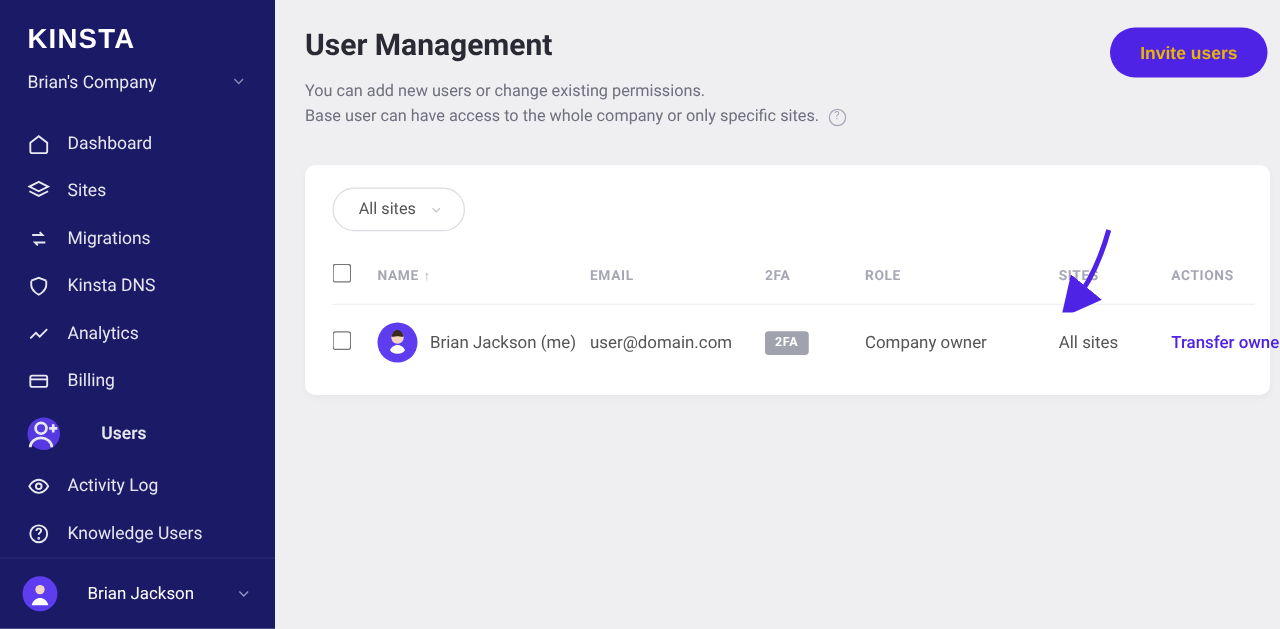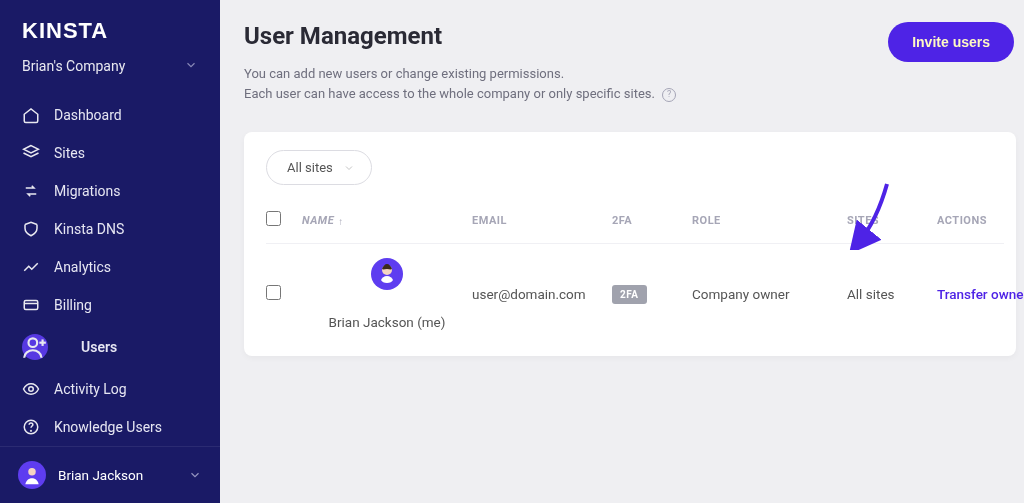--- a/index.html
+++ b/index.html
@@ -60,21 +60,21 @@
   .nav-item.active .icn {
     width: 26px; height: 26px;
     border-radius: 50%;
     background: #5e3df0;
   }
   .nav-item.active { font-weight: 600; gap: 33px; }
   .sidebar-footer {
     margin-top: auto;
     display:flex; align-items:center;
     padding: 14px 18px;
-    gap: 12px;
+    gap: 24px;
     border-top: 1px solid rgba(255,255,255,.08);
     cursor: pointer;
   }
   .avatar-sm {
     width: 28px; height: 28px; border-radius:50%;
     background: #5e3df0;
     display:flex; align-items:center; justify-content:center;
   }
   .avatar-sm svg { width: 20px; height: 20px; }
   
@@ -102,21 +102,21 @@
     line-height: 1.55;
   }
   .help-btn {
     display:inline-flex; align-items:center; justify-content:center;
     width:14px;height:14px; border:1px solid #a5a5b6; border-radius:50%;
     font-size:9px; color:#a5a5b6; margin-left:4px; cursor:pointer;
     vertical-align:middle;
   }
   .invite-btn {
     background: #4e23e6;
-    color: #fef9c3;
+    color: #eab308;
     font-size: 14px;
     font-weight: 600;
     border:none;
     border-radius: 24px;
     padding: 12px 24px;
     cursor:pointer;
   }
   
   .card {
     margin-top: 28px;
@@ -144,33 +144,33 @@
     align-items:center;
   }
   .thead {
     font-size: 11px;
     font-weight: 700;
     letter-spacing: .5px;
     color: #a6a6b6;
     text-transform: uppercase;
     padding-bottom: 14px;
   }
-  .thead .sortable { cursor:pointer; display:flex; align-items:flex-end; gap:4px;font-style:italic; }
+  .thead .sortable { cursor:pointer; display:flex; align-items:flex-end; gap:4px; }
   .trow {
     padding: 14px 0;
     font-size: 13.5px;
     color: #555;
     border-top: 1px solid #f0f0f4;
   }
   .cbwrap input {
     width:15px;height:15px;
     accent-color:#ccc;
     cursor:pointer;
   }
-  .user-cell { display:flex; align-items:center; gap:24px;flex-direction:column; }
+  .user-cell { display:flex; align-items:center; gap:10px; }
   .avatar-lg {
     width:32px;height:32px;border-radius:50%;
     background:#5e3df0;
     display:flex;align-items:center;justify-content:center;
     overflow:hidden;
   }
   .avatar-lg svg{width:24px;height:24px}
   .badge-2fa {
     display:inline-block;
     background:#a0a2ad;
@@ -319,21 +319,21 @@
   </div>
 </div>
 
 <div class="main">
   <div class="header-row">
     <div>
       <div class="page-title">User Management</div>
       <div class="page-desc">
         <div>You can add new users or change existing permissions.</div>
         <div>
-          <span>Each user can have access to the whole company or only specific sites.</span>
+          <span>Base user can have access to the whole company or only specific sites.</span>
           <span class="help-btn">?</span>
         </div>
       </div>
     </div>
     <button class="invite-btn">Invite users</button>
   </div>
 
   <div class="card">
     <div class="filter">
       <span>All sites</span>

